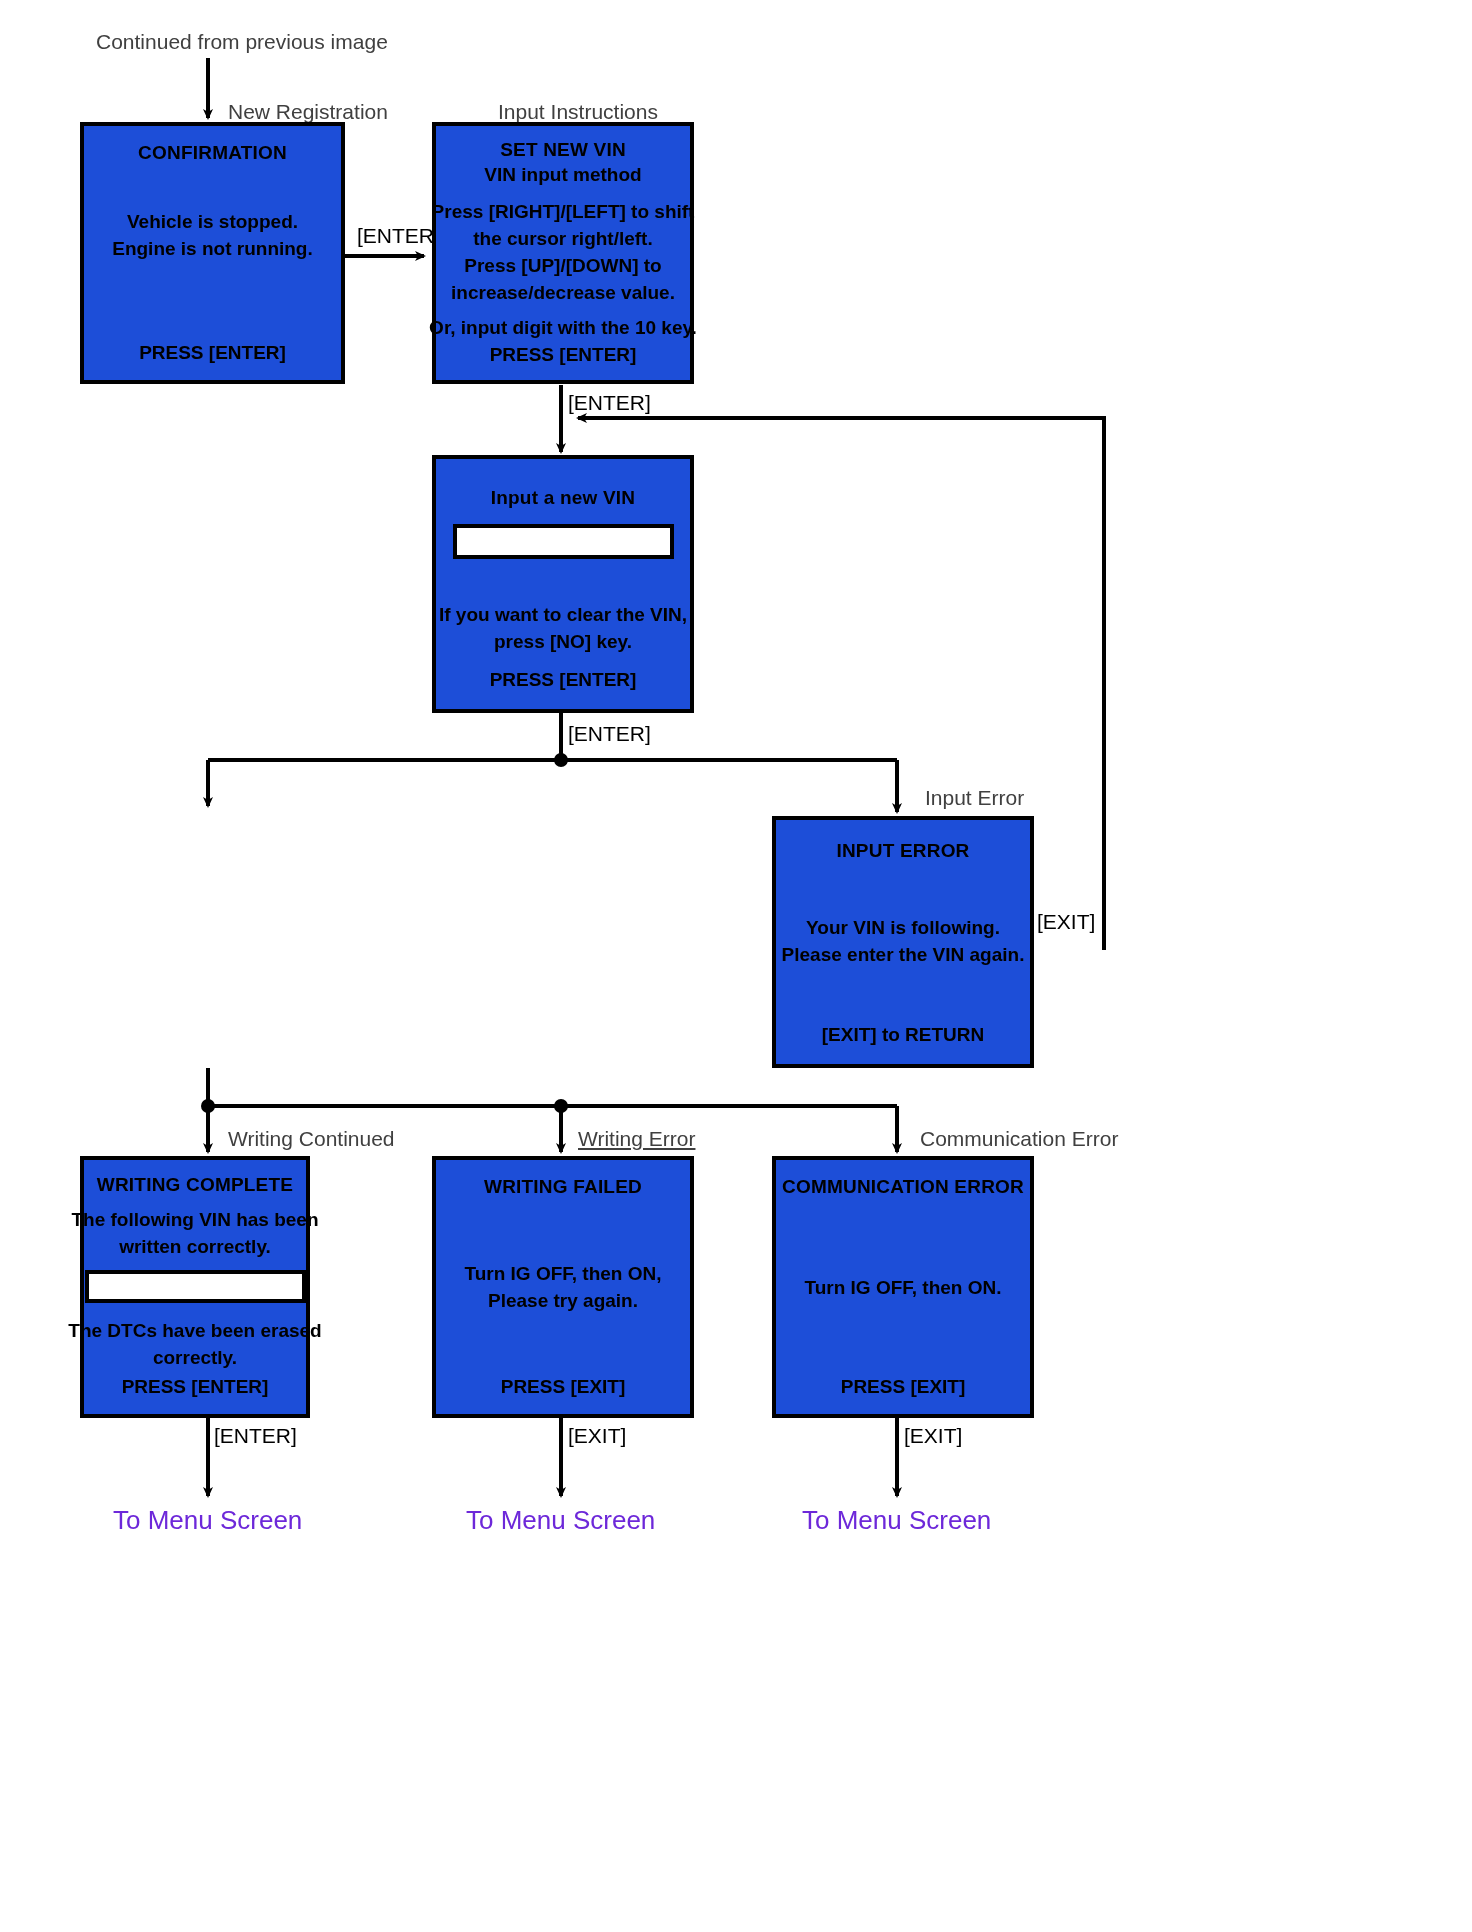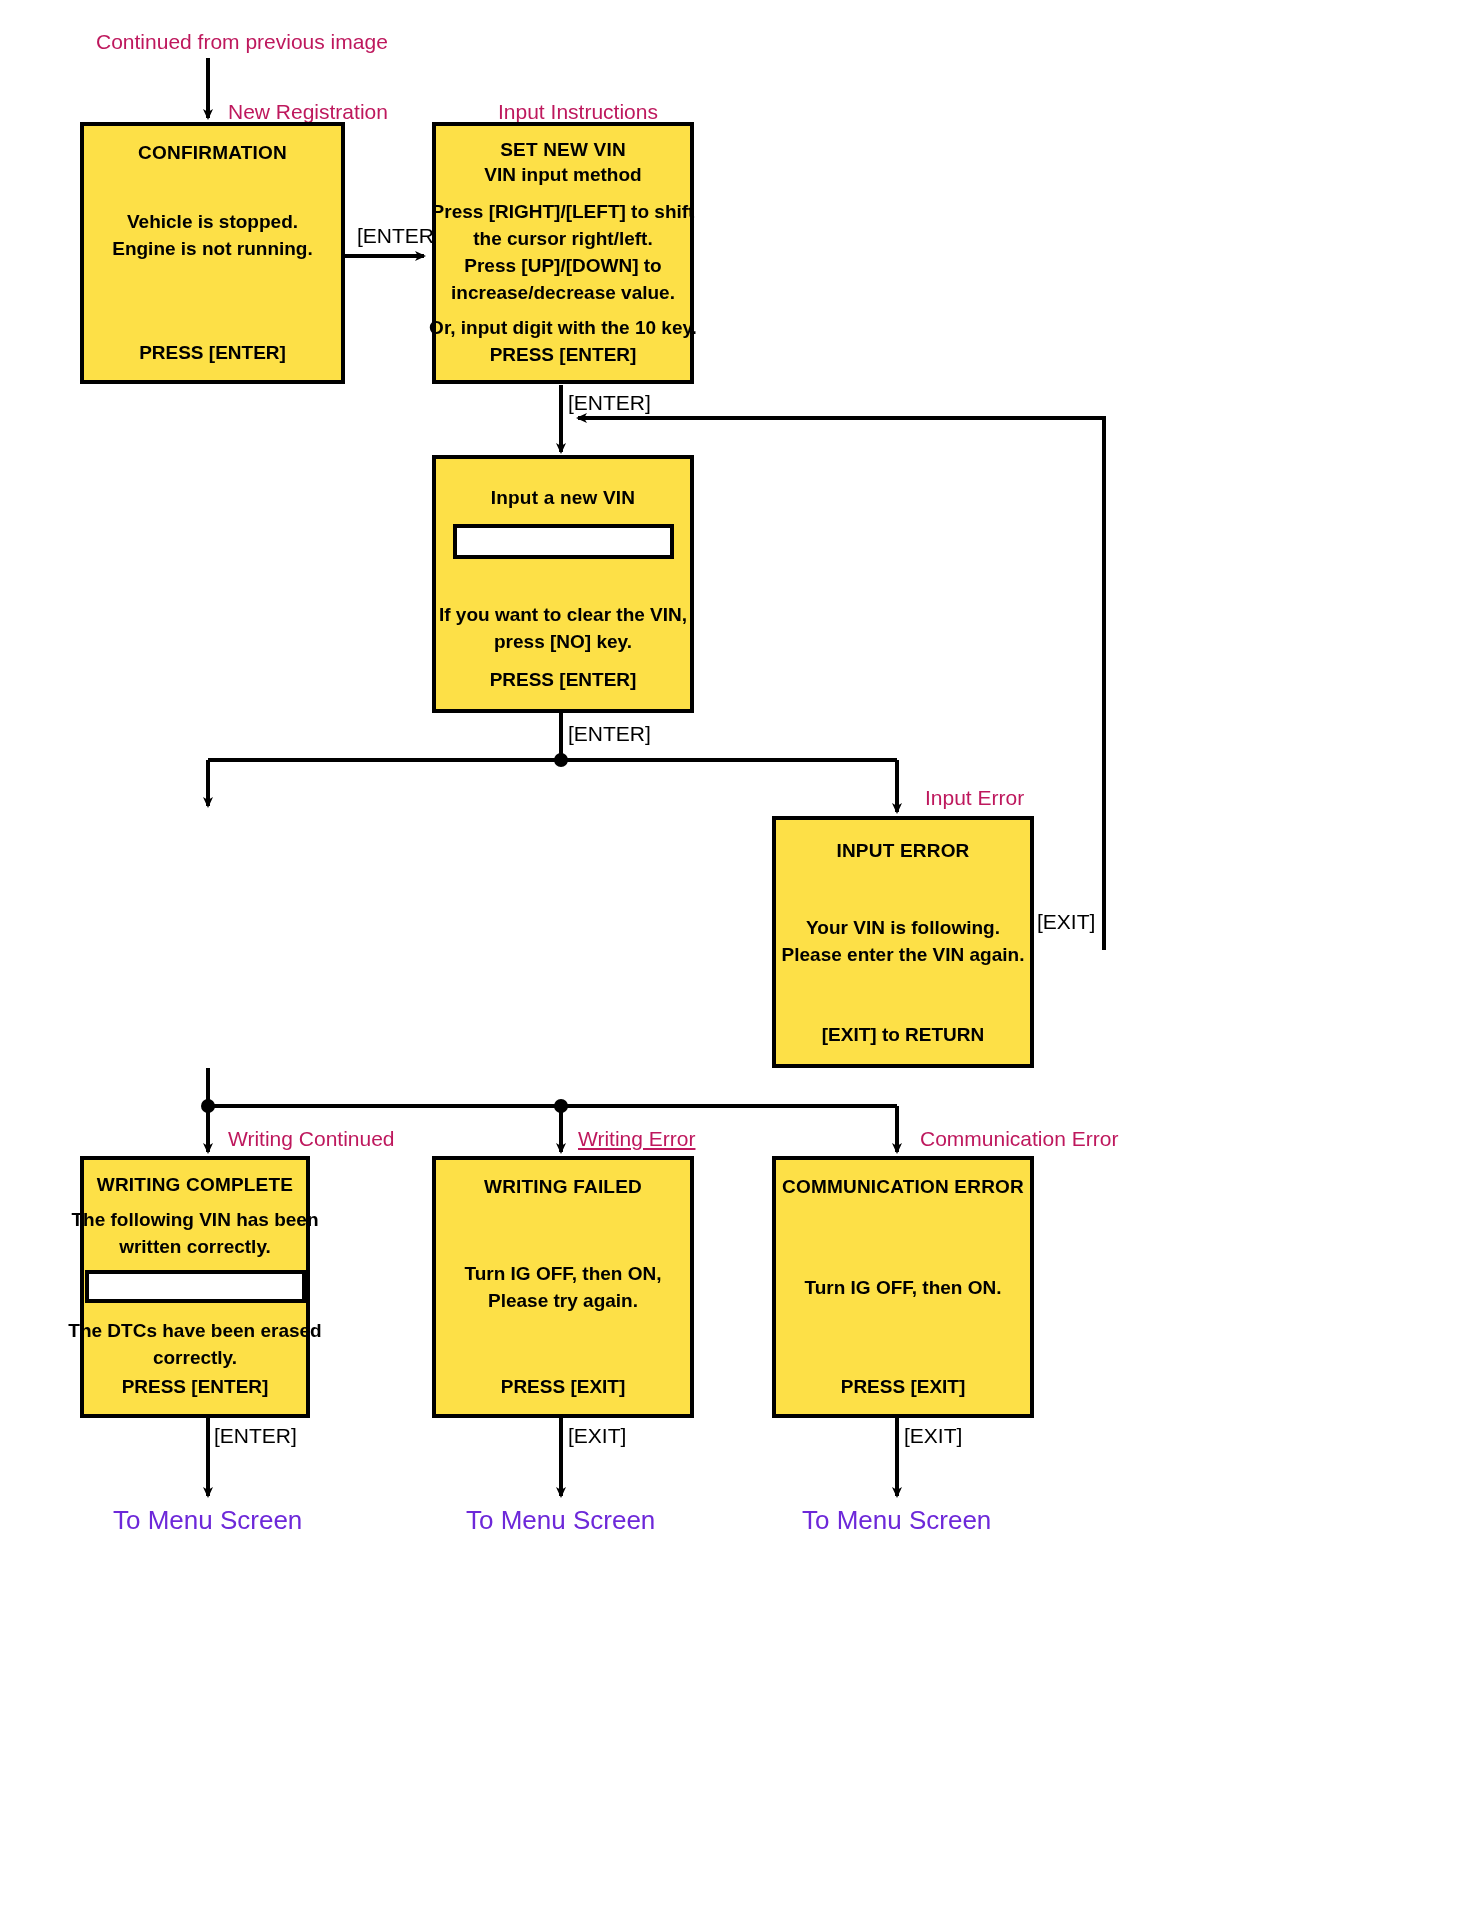--- a/index.html
+++ b/index.html
@@ -11,21 +11,21 @@
     position:relative;
     width:1472px;
     height:1932px;
     background:#ffffff;
     overflow:hidden;
   }
   
   .screen-box{
     position:absolute;
     border:4px solid #000;
-    background:#fde047;
+    background:#1d4ed8;
     box-sizing:border-box;
     display:flex;
     flex-direction:column;
     align-items:center;
     text-align:center;
   }
   .box-title{
     font-weight:bold;
     font-size:19px;
     letter-spacing:.2px;
@@ -47,21 +47,21 @@
     position:absolute;
     font-size:21px;
     font-weight:normal;
     white-space:nowrap;
     color:#000;
   }
   .caption-label{
     position:absolute;
     font-size:21px;
     white-space:nowrap;
-    color:#be185d;
+    color:#404040;
   }
   .terminal-label{
     position:absolute;
     font-size:26px;
     white-space:nowrap;
     color:#6d28d9;
   }
   
   #wires{
     position:absolute;

